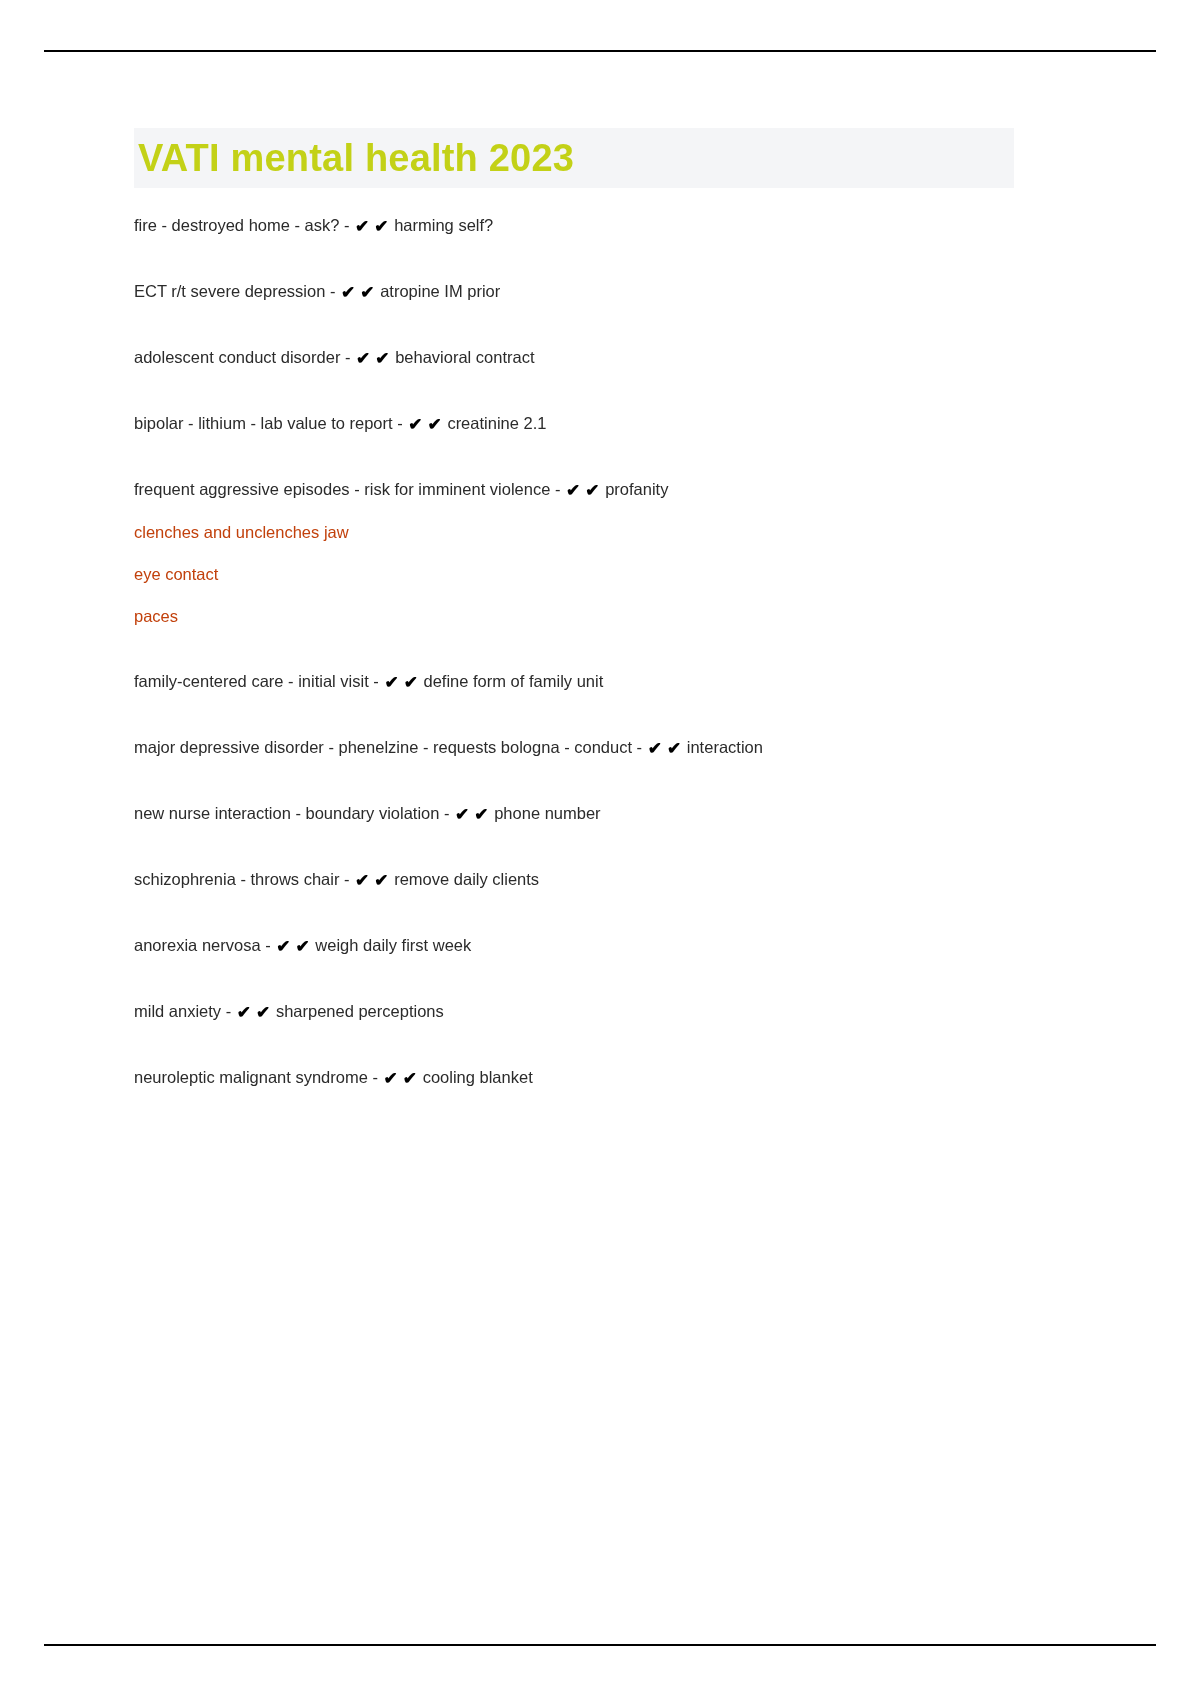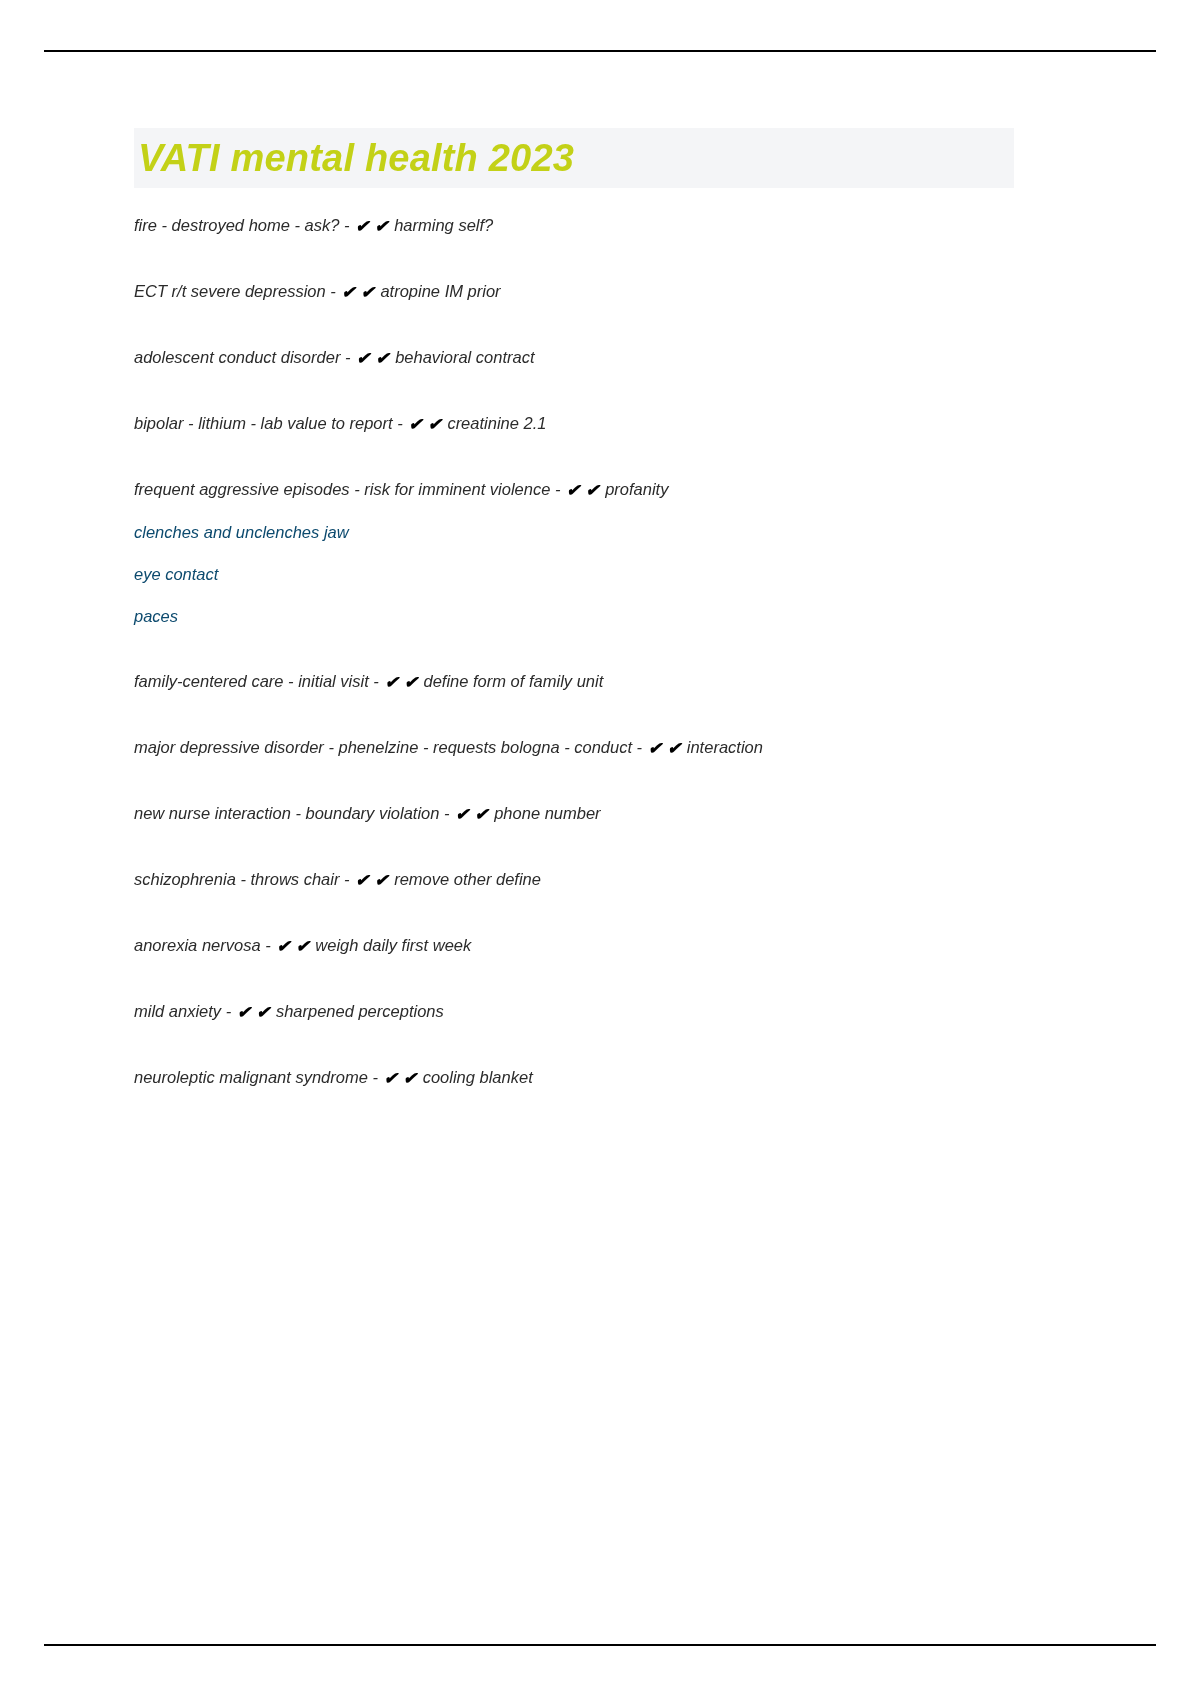--- a/index.html
+++ b/index.html
@@ -15,21 +15,20 @@
     position: relative;
     overflow: hidden;
   }
   .page {
     position: absolute;
     left: 0;
     top: 0;
     width: 1008px;
     height: 1700px;
     background: #ffffff;
-    font-style: italic;
   }
   .rule {
     position: absolute;
     left: 44px;
     width: 1112px;
     height: 0;
     border-top: 2px solid #000000;
   }
   .rule-top { top: 50px; }
   .rule-bottom { top: 1644px; }
@@ -77,21 +76,21 @@
   }
   .check + .check { margin-left: 4px; }
   .entry .a {
     white-space: pre-wrap;
   }
   .sub {
     display: block;
     margin-top: 20px;
     font-size: 16.5px;
     line-height: 22px;
-    color: #0c4a6e;
+    color: #c2410c;
   }
 </style>
 </head>
 <body>
 
 <div class="page">
 
   <div class="rule rule-top"></div>
 
   <div class="content">
@@ -127,21 +126,21 @@
 
     <div class="entry">
       <span class="q">major depressive disorder - phenelzine - requests bologna - conduct - </span><span class="check">✔</span><span class="check">✔</span> <span class="a">interaction</span>
     </div>
 
     <div class="entry">
       <span class="q">new nurse interaction - boundary violation - </span><span class="check">✔</span><span class="check">✔</span> <span class="a">phone number</span>
     </div>
 
     <div class="entry">
-      <span class="q">schizophrenia - throws chair - </span><span class="check">✔</span><span class="check">✔</span> <span class="a">remove other define</span>
+      <span class="q">schizophrenia - throws chair - </span><span class="check">✔</span><span class="check">✔</span> <span class="a">remove daily clients</span>
     </div>
 
     <div class="entry">
       <span class="q">anorexia nervosa - </span><span class="check">✔</span><span class="check">✔</span> <span class="a">weigh daily first week</span>
     </div>
 
     <div class="entry">
       <span class="q">mild anxiety - </span><span class="check">✔</span><span class="check">✔</span> <span class="a">sharpened perceptions</span>
     </div>
 

